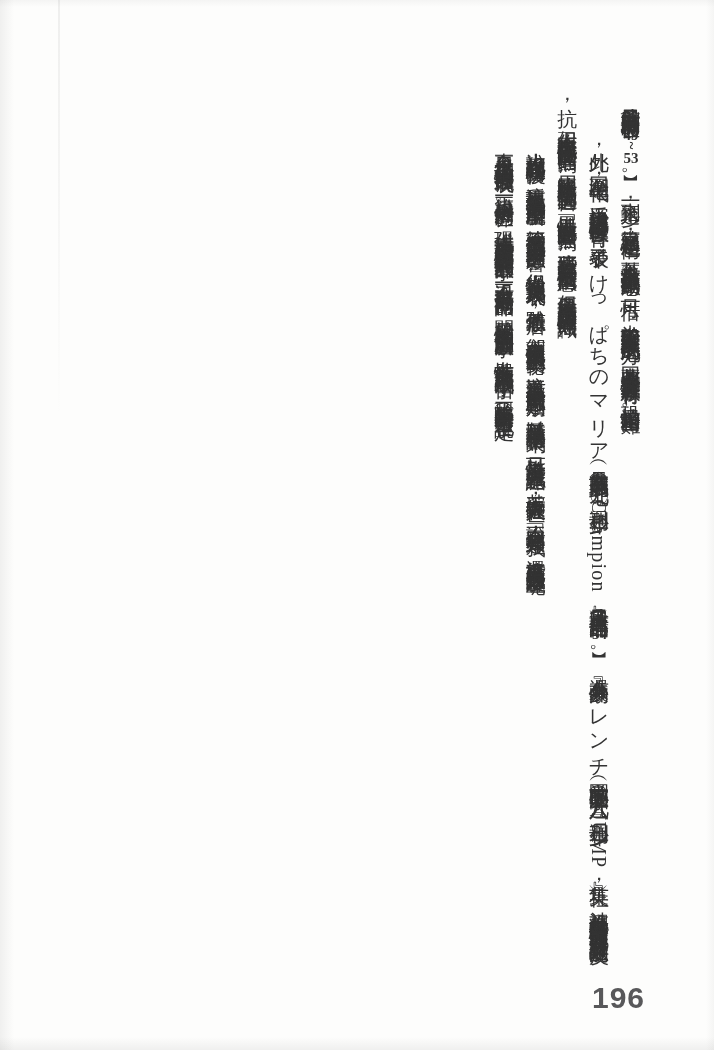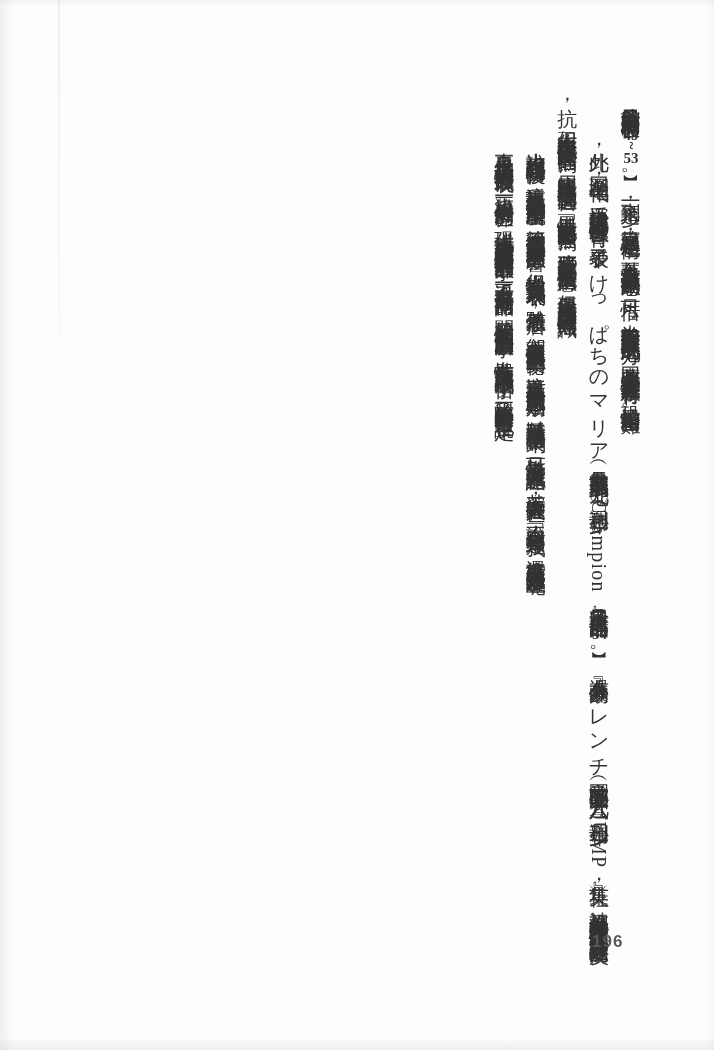--- a/index.html
+++ b/index.html
@@ -30,23 +30,23 @@
     font-size:20px;letter-spacing:1.2px;color:#333;
   }
   .text-block p{margin:0;padding:0;line-height:31.6px;}
   .text-block p.indent{text-indent:44px;}
   .figref{font-weight:bold;font-size:15px;letter-spacing:0.5px;}
   .tcy{
     text-combine-upright:all;-webkit-text-combine:horizontal;
   }
   
   .pagenum{
-    position:absolute;left:592px;top:932px;
+    position:absolute;left:592px;top:981px;
     font-family:"Liberation Sans","DejaVu Sans",sans-serif;
-    font-weight:bold;font-size:17px;letter-spacing:1px;color:#58585a;
+    font-weight:bold;font-size:30px;letter-spacing:1px;color:#58585a;
   }
 </style>
 </head>
 <body>
 
 <div class="page" style="background: rgb(253, 253, 252);">
   <div class="shade shade-left"></div>
   <div class="shade shade-right"></div>
   <div class="shade shade-top"></div>
   <div class="shade shade-bottom"></div>

